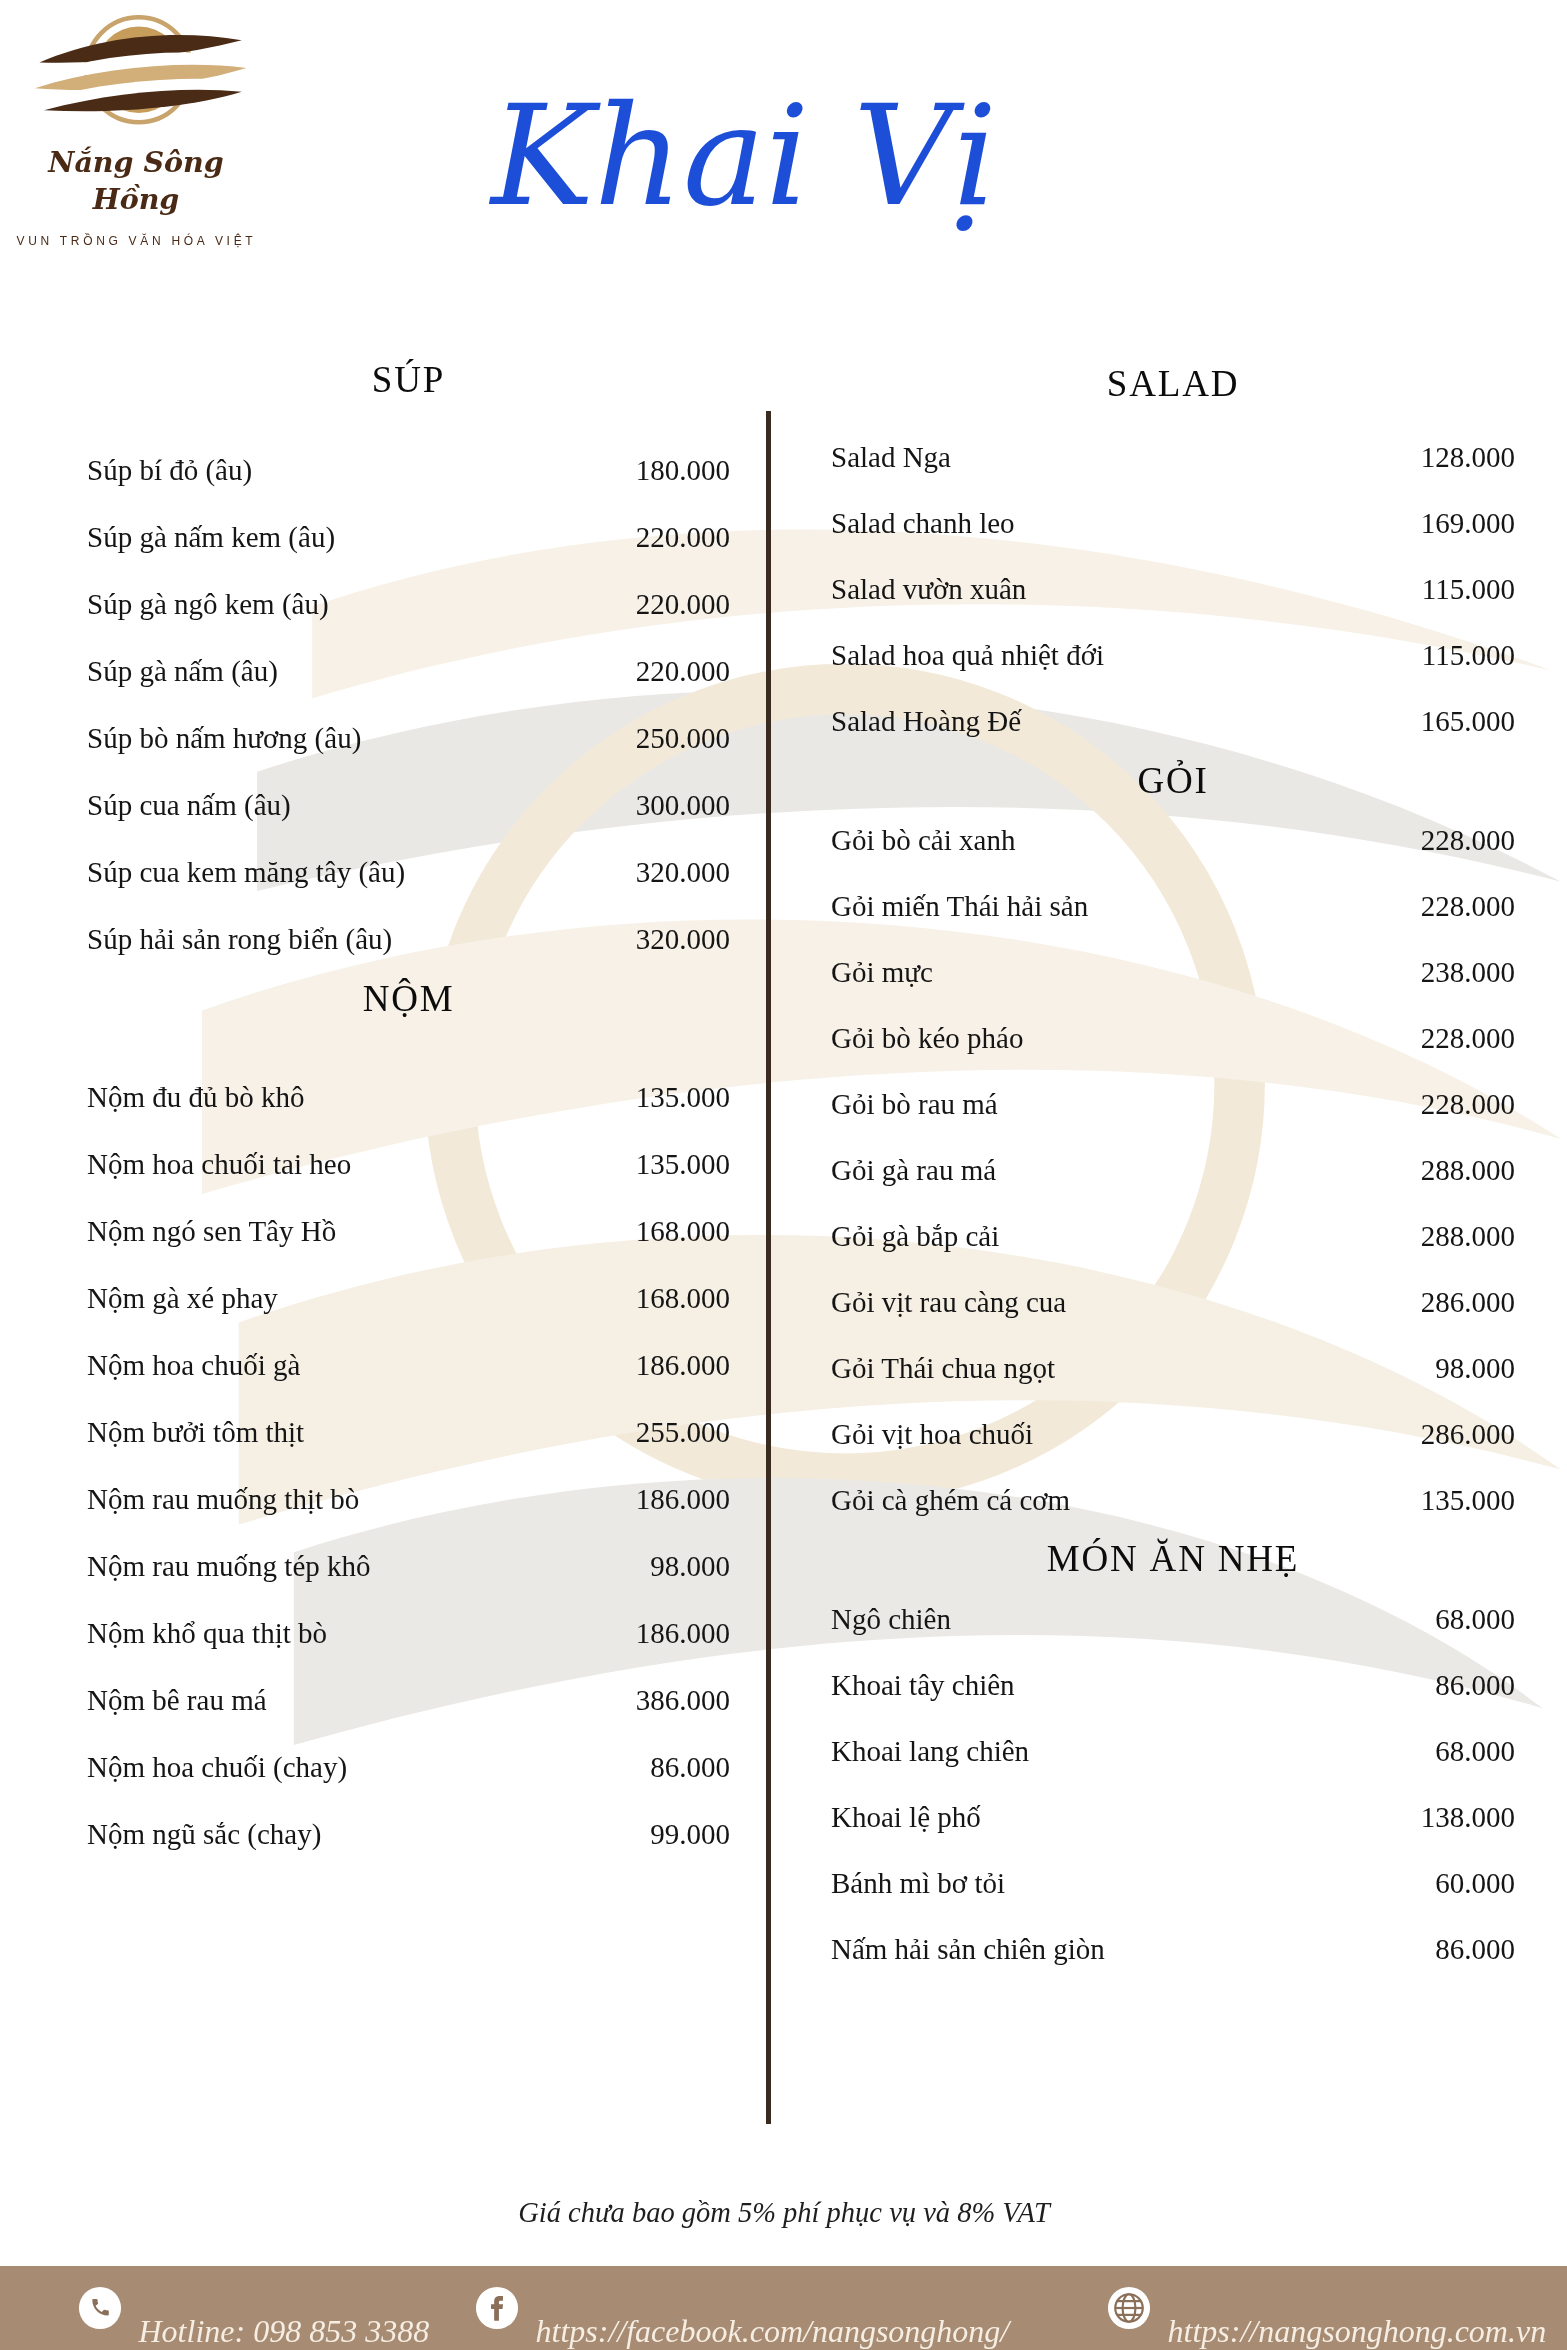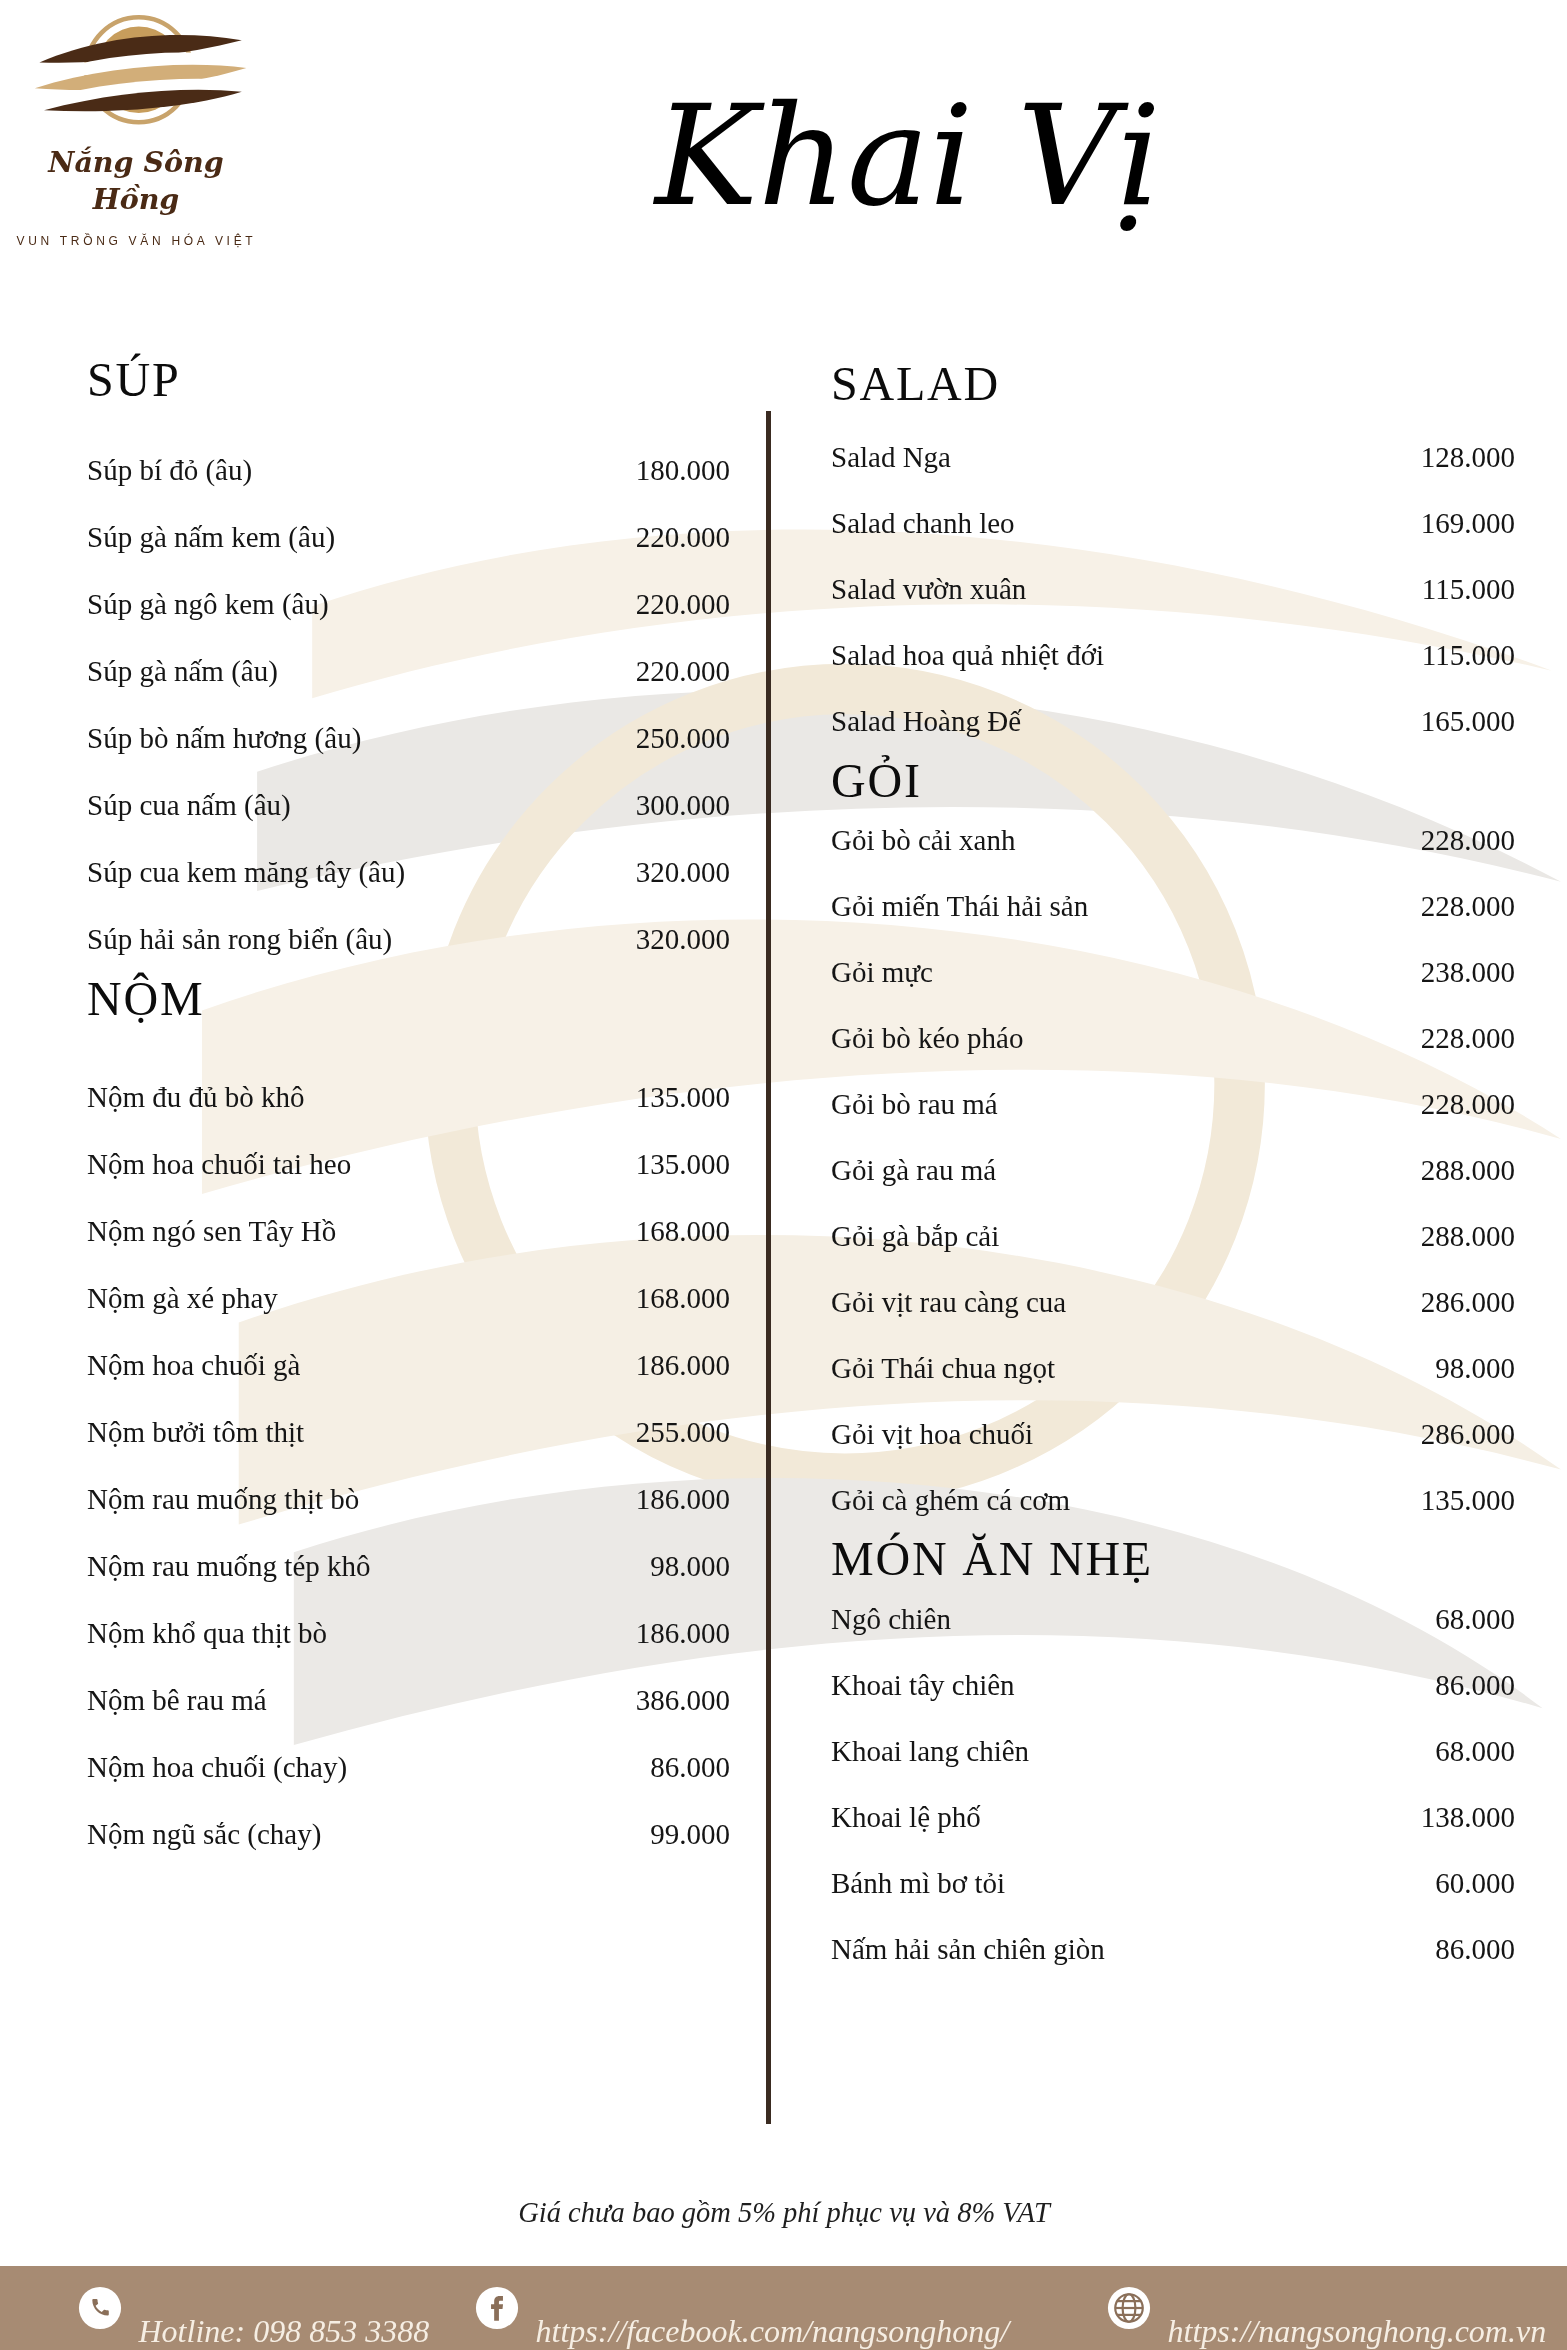--- a/index.html
+++ b/index.html
@@ -7,28 +7,28 @@
         font-family:"Liberation Serif",serif;color:#151515;}
   
   .watermark{position:absolute;left:202px;top:496px;pointer-events:none;}
   
   .logo{position:absolute;left:16.5px;top:9.2px;width:239px;text-align:center;}
   .logo .brand{font-family:"DejaVu Serif",serif;font-style:italic;font-weight:bold;
                font-size:28.5px;color:#4a2a15;line-height:37px;margin-top:3.7px;}
   .logo .tagline{font-family:"Liberation Sans",sans-serif;font-size:12px;letter-spacing:3.7px;
                  color:#4a2a15;margin-top:16px;white-space:nowrap;}
   
-  .title{position:absolute;left:518px;top:37px;width:643px;margin:0;text-align:right;
+  .title{position:absolute;left:491px;top:37px;width:643px;margin:0;text-align:left;
          font-family:"DejaVu Serif",serif;font-style:italic;font-weight:400;
-         font-size:138px;line-height:239px;color:#000000;}
+         font-size:138px;line-height:239px;color:#1d4ed8;}
   
   .col{position:absolute;}
   .col-left{left:87px;top:354px;width:643px;}
   .col-right{left:831px;top:358px;width:684px;}
-  h2.heading{margin:0;text-align:left;font-weight:400;font-size:48px;line-height:51px;
+  h2.heading{margin:0;text-align:center;font-weight:400;font-size:37px;line-height:51px;
              letter-spacing:1.8px;color:#0c0c0c;font-family:"Liberation Serif",serif;}
   .rows{width:100%;}
   .row{display:flex;justify-content:space-between;align-items:center;height:67px;}
   .col-right .row{height:66px;}
   .iname{font-size:29px;}
   .iprice{font-size:29px;}
   .rows-sup{margin-top:32px;}
   .heading-nom{margin-top:115px;}
   .rows-nom{margin-top:40px;}
   .rows-salad{margin-top:15.6px;}

